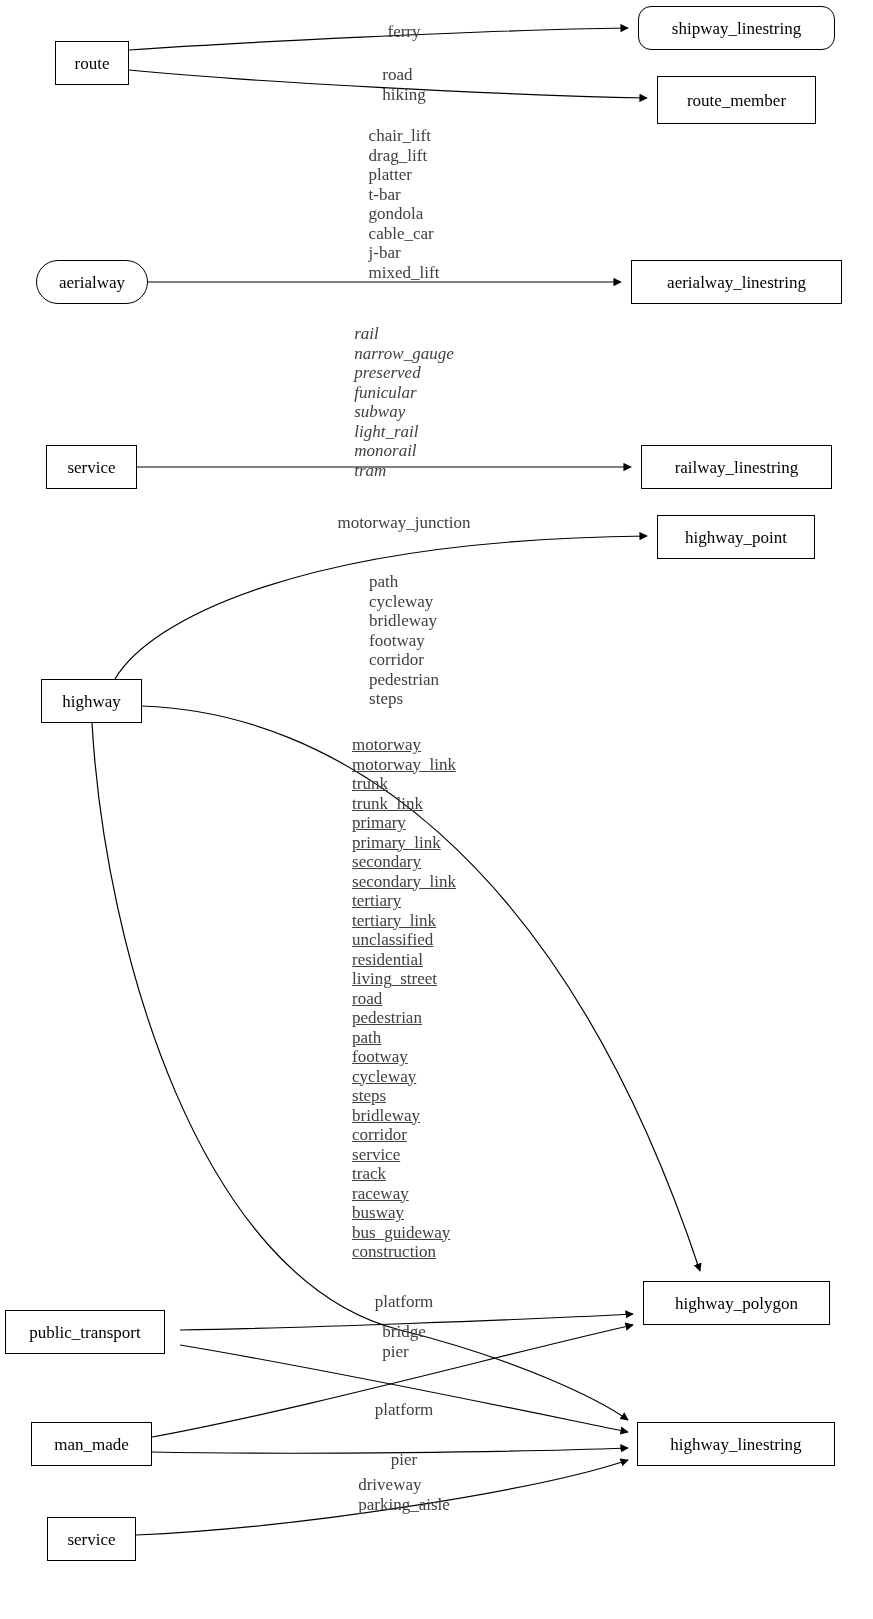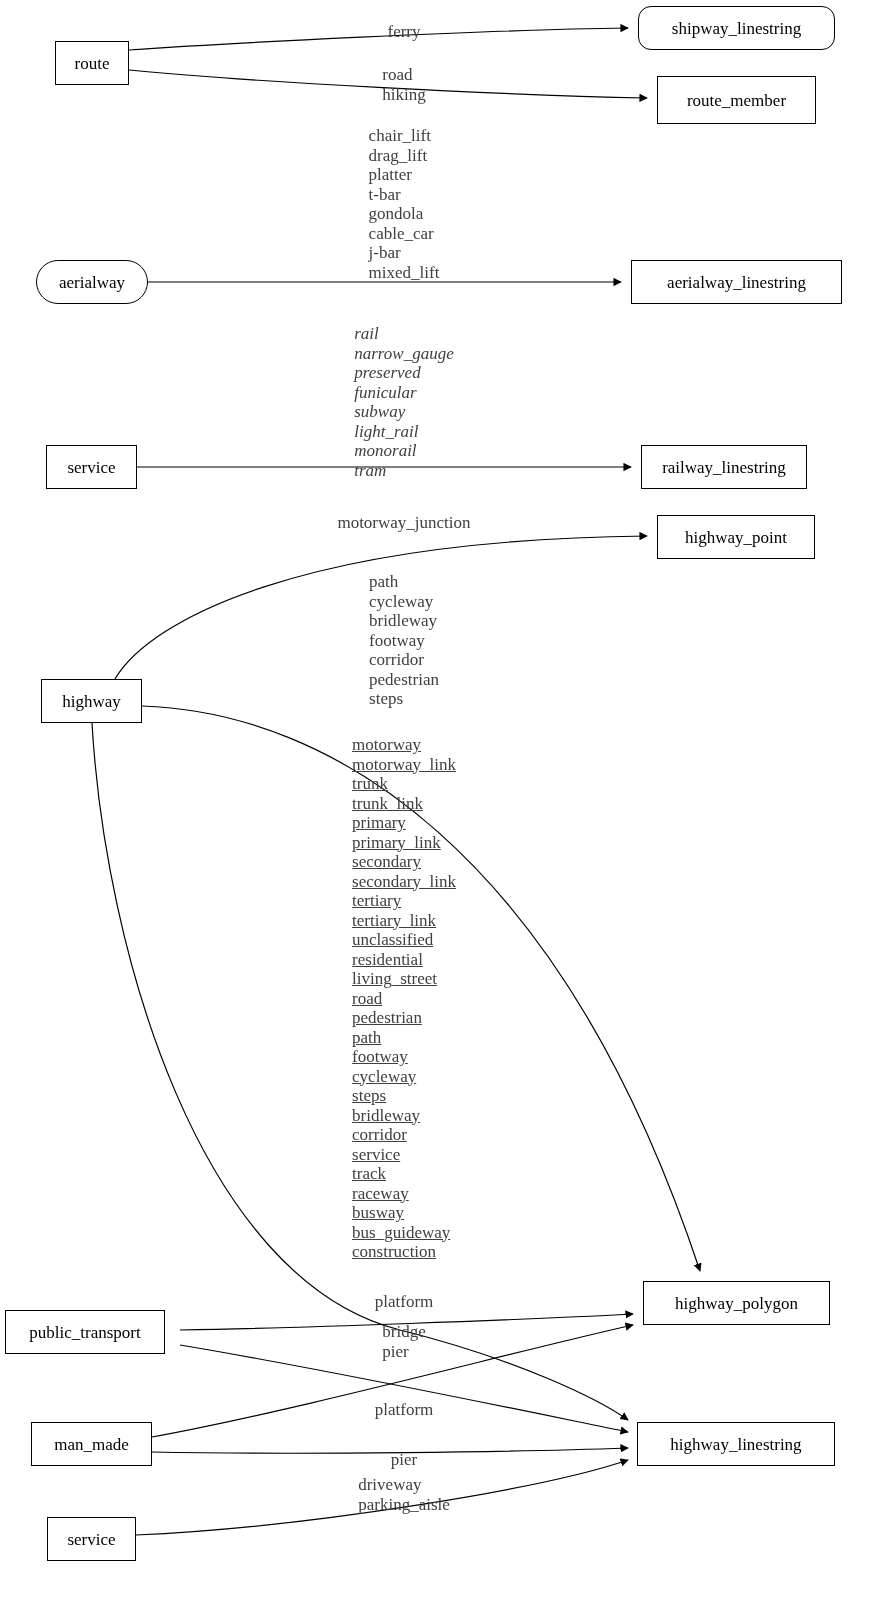--- a/index.html
+++ b/index.html
@@ -74,21 +74,21 @@
       </g>
   </svg>
 
   <div id="nodes-layer">
       <div class="node" style="left: 55px; top: 41px; width: 74px; height: 44px;">route</div>
       <div class="node" style="left: 638px; top: 6px; width: 197px; height: 44px; border-radius: 13px;">shipway_linestring</div>
       <div class="node" style="left: 657px; top: 76px; width: 159px; height: 48px;">route_member</div>
       <div class="node" style="left: 36px; top: 260px; width: 112px; height: 44px; border-radius: 22px;">aerialway</div>
       <div class="node" style="left: 631px; top: 260px; width: 211px; height: 44px;">aerialway_linestring</div>
       <div class="node" style="left: 46px; top: 445px; width: 91px; height: 44px;">service</div>
-      <div class="node" style="left: 641px; top: 445px; width: 166px; height: 44px;">railway_linestring</div>
+      <div class="node" style="left: 641px; top: 445px; width: 191px; height: 44px;">railway_linestring</div>
       <div class="node" style="left: 657px; top: 515px; width: 158px; height: 44px;">highway_point</div>
       <div class="node" style="left: 41px; top: 679px; width: 101px; height: 44px;">highway</div>
       <div class="node" style="left: 643px; top: 1281px; width: 187px; height: 44px;">highway_polygon</div>
       <div class="node" style="left: 5px; top: 1310px; width: 160px; height: 44px;">public_transport</div>
       <div class="node" style="left: 31px; top: 1422px; width: 121px; height: 44px;">man_made</div>
       <div class="node" style="left: 637px; top: 1422px; width: 198px; height: 44px;">highway_linestring</div>
       <div class="node" style="left: 47px; top: 1517px; width: 89px; height: 44px;">service</div>
     </div>
   <div id="labels-layer">
       <div class="edge-label" style="left: 404px; top: 22px;">ferry</div>

